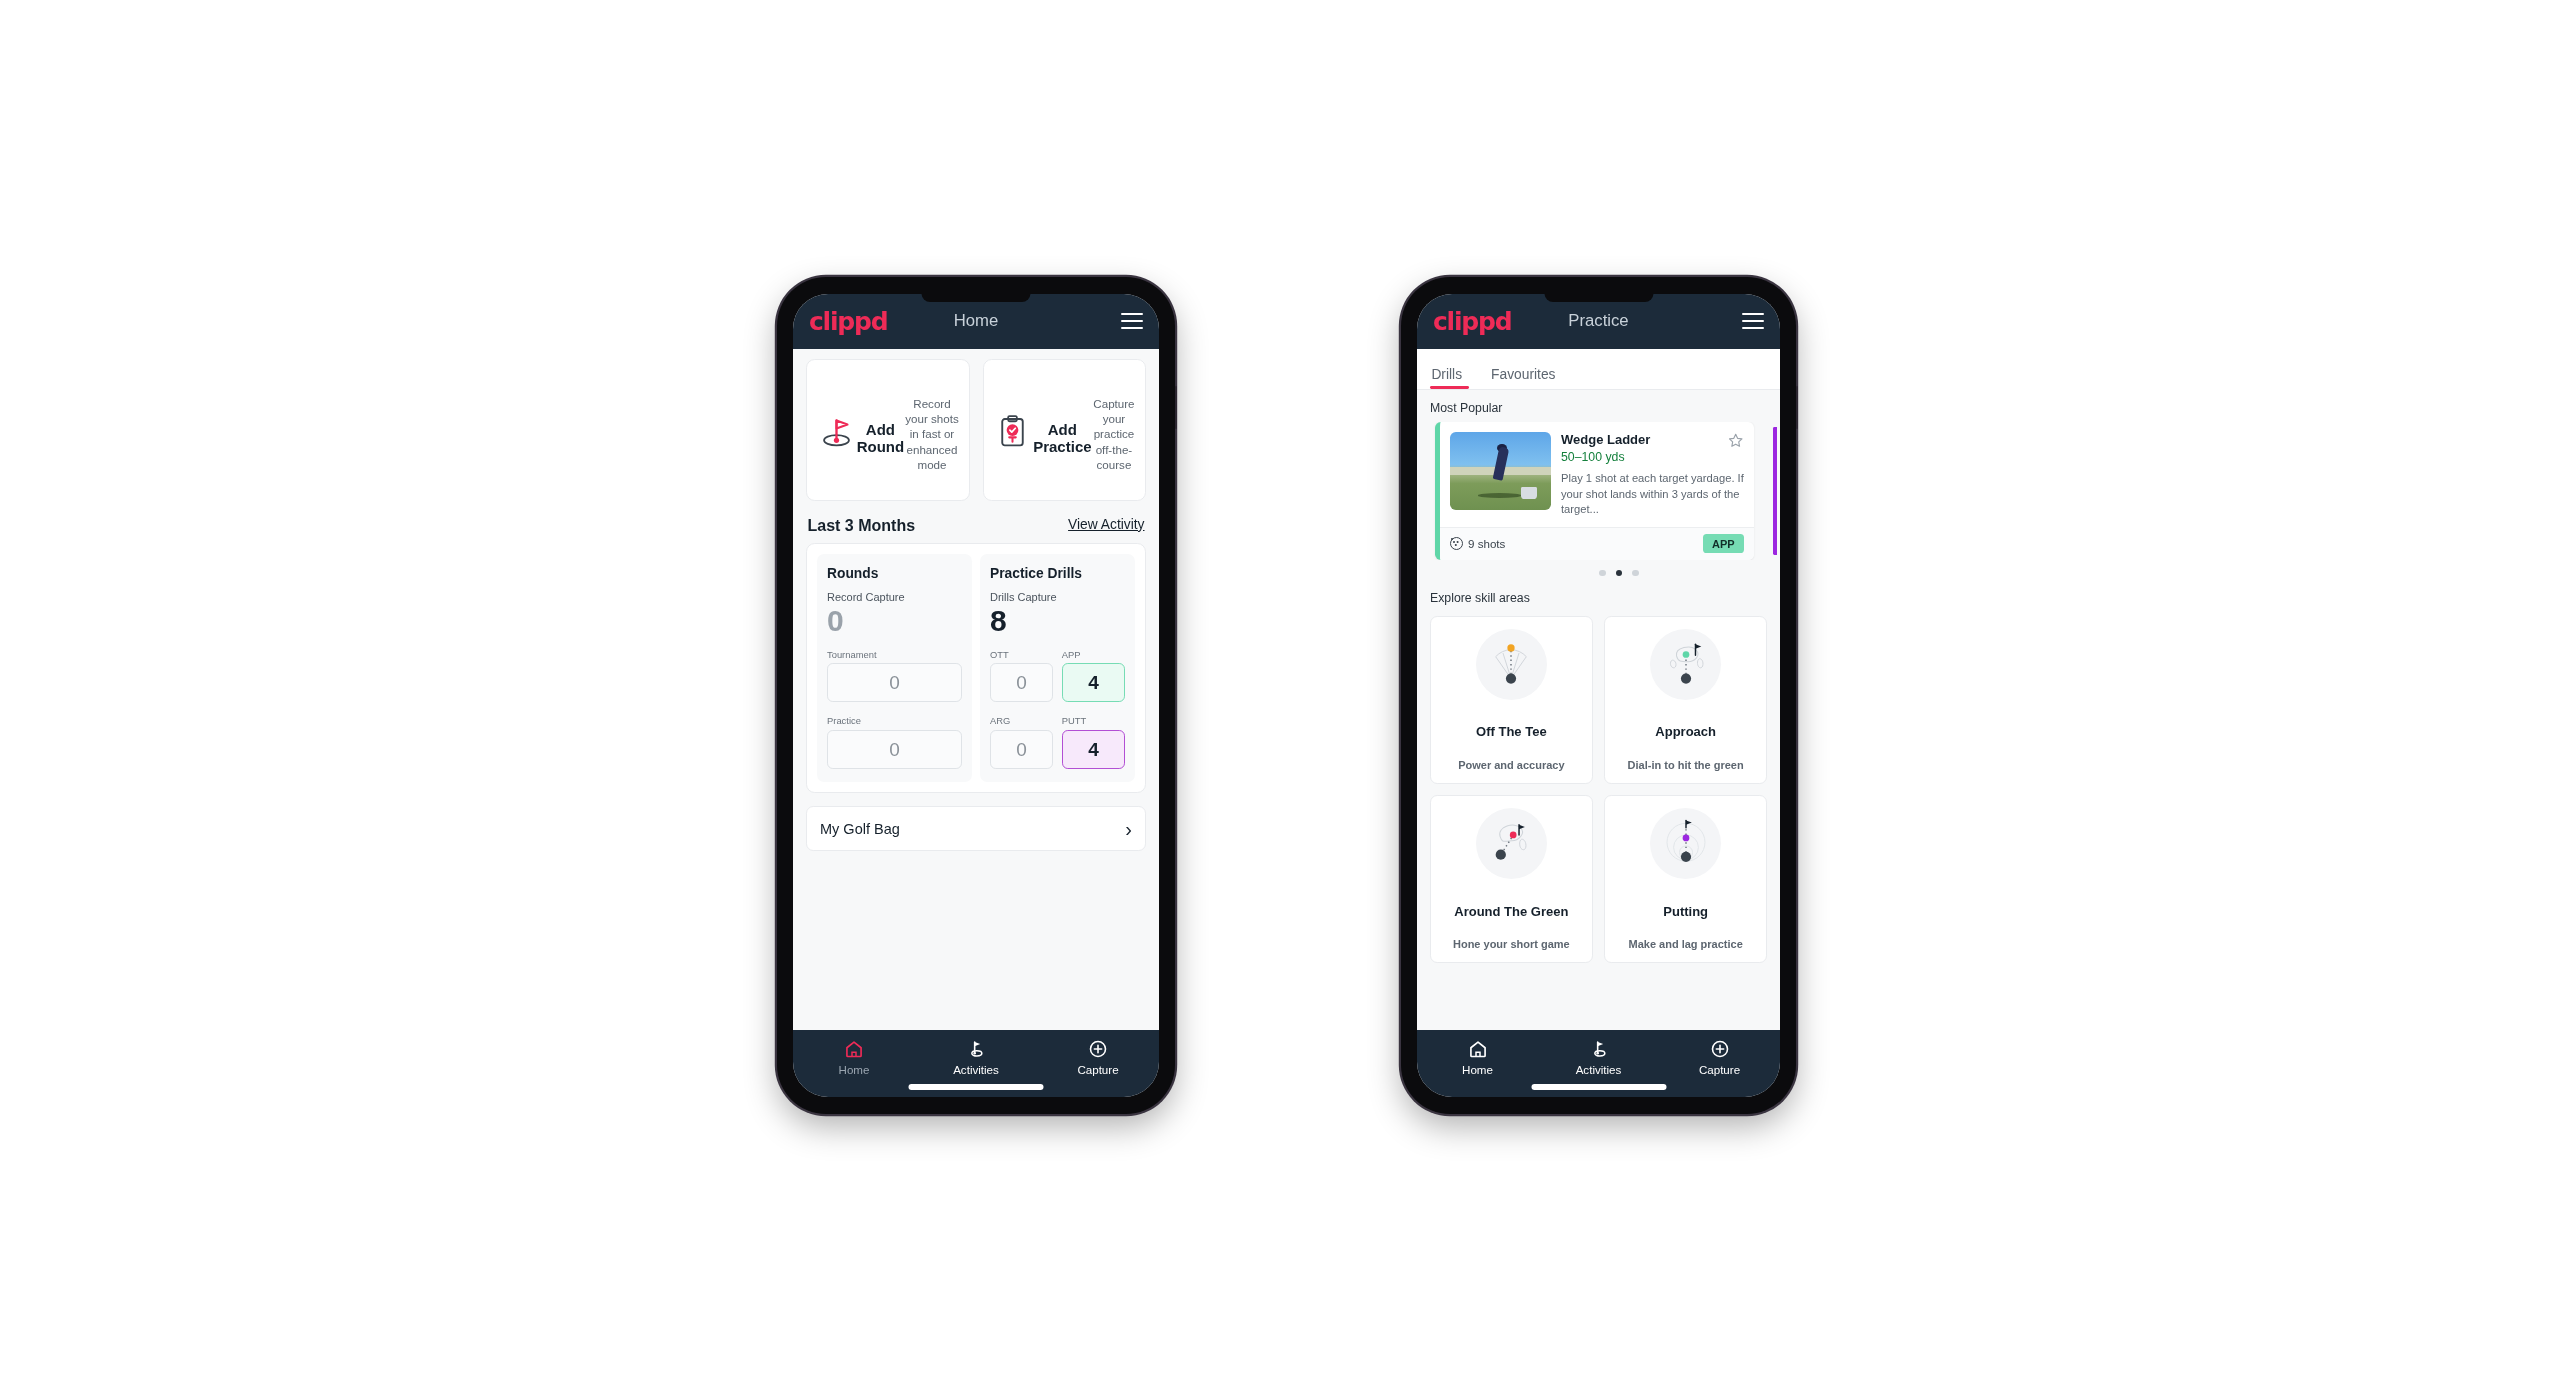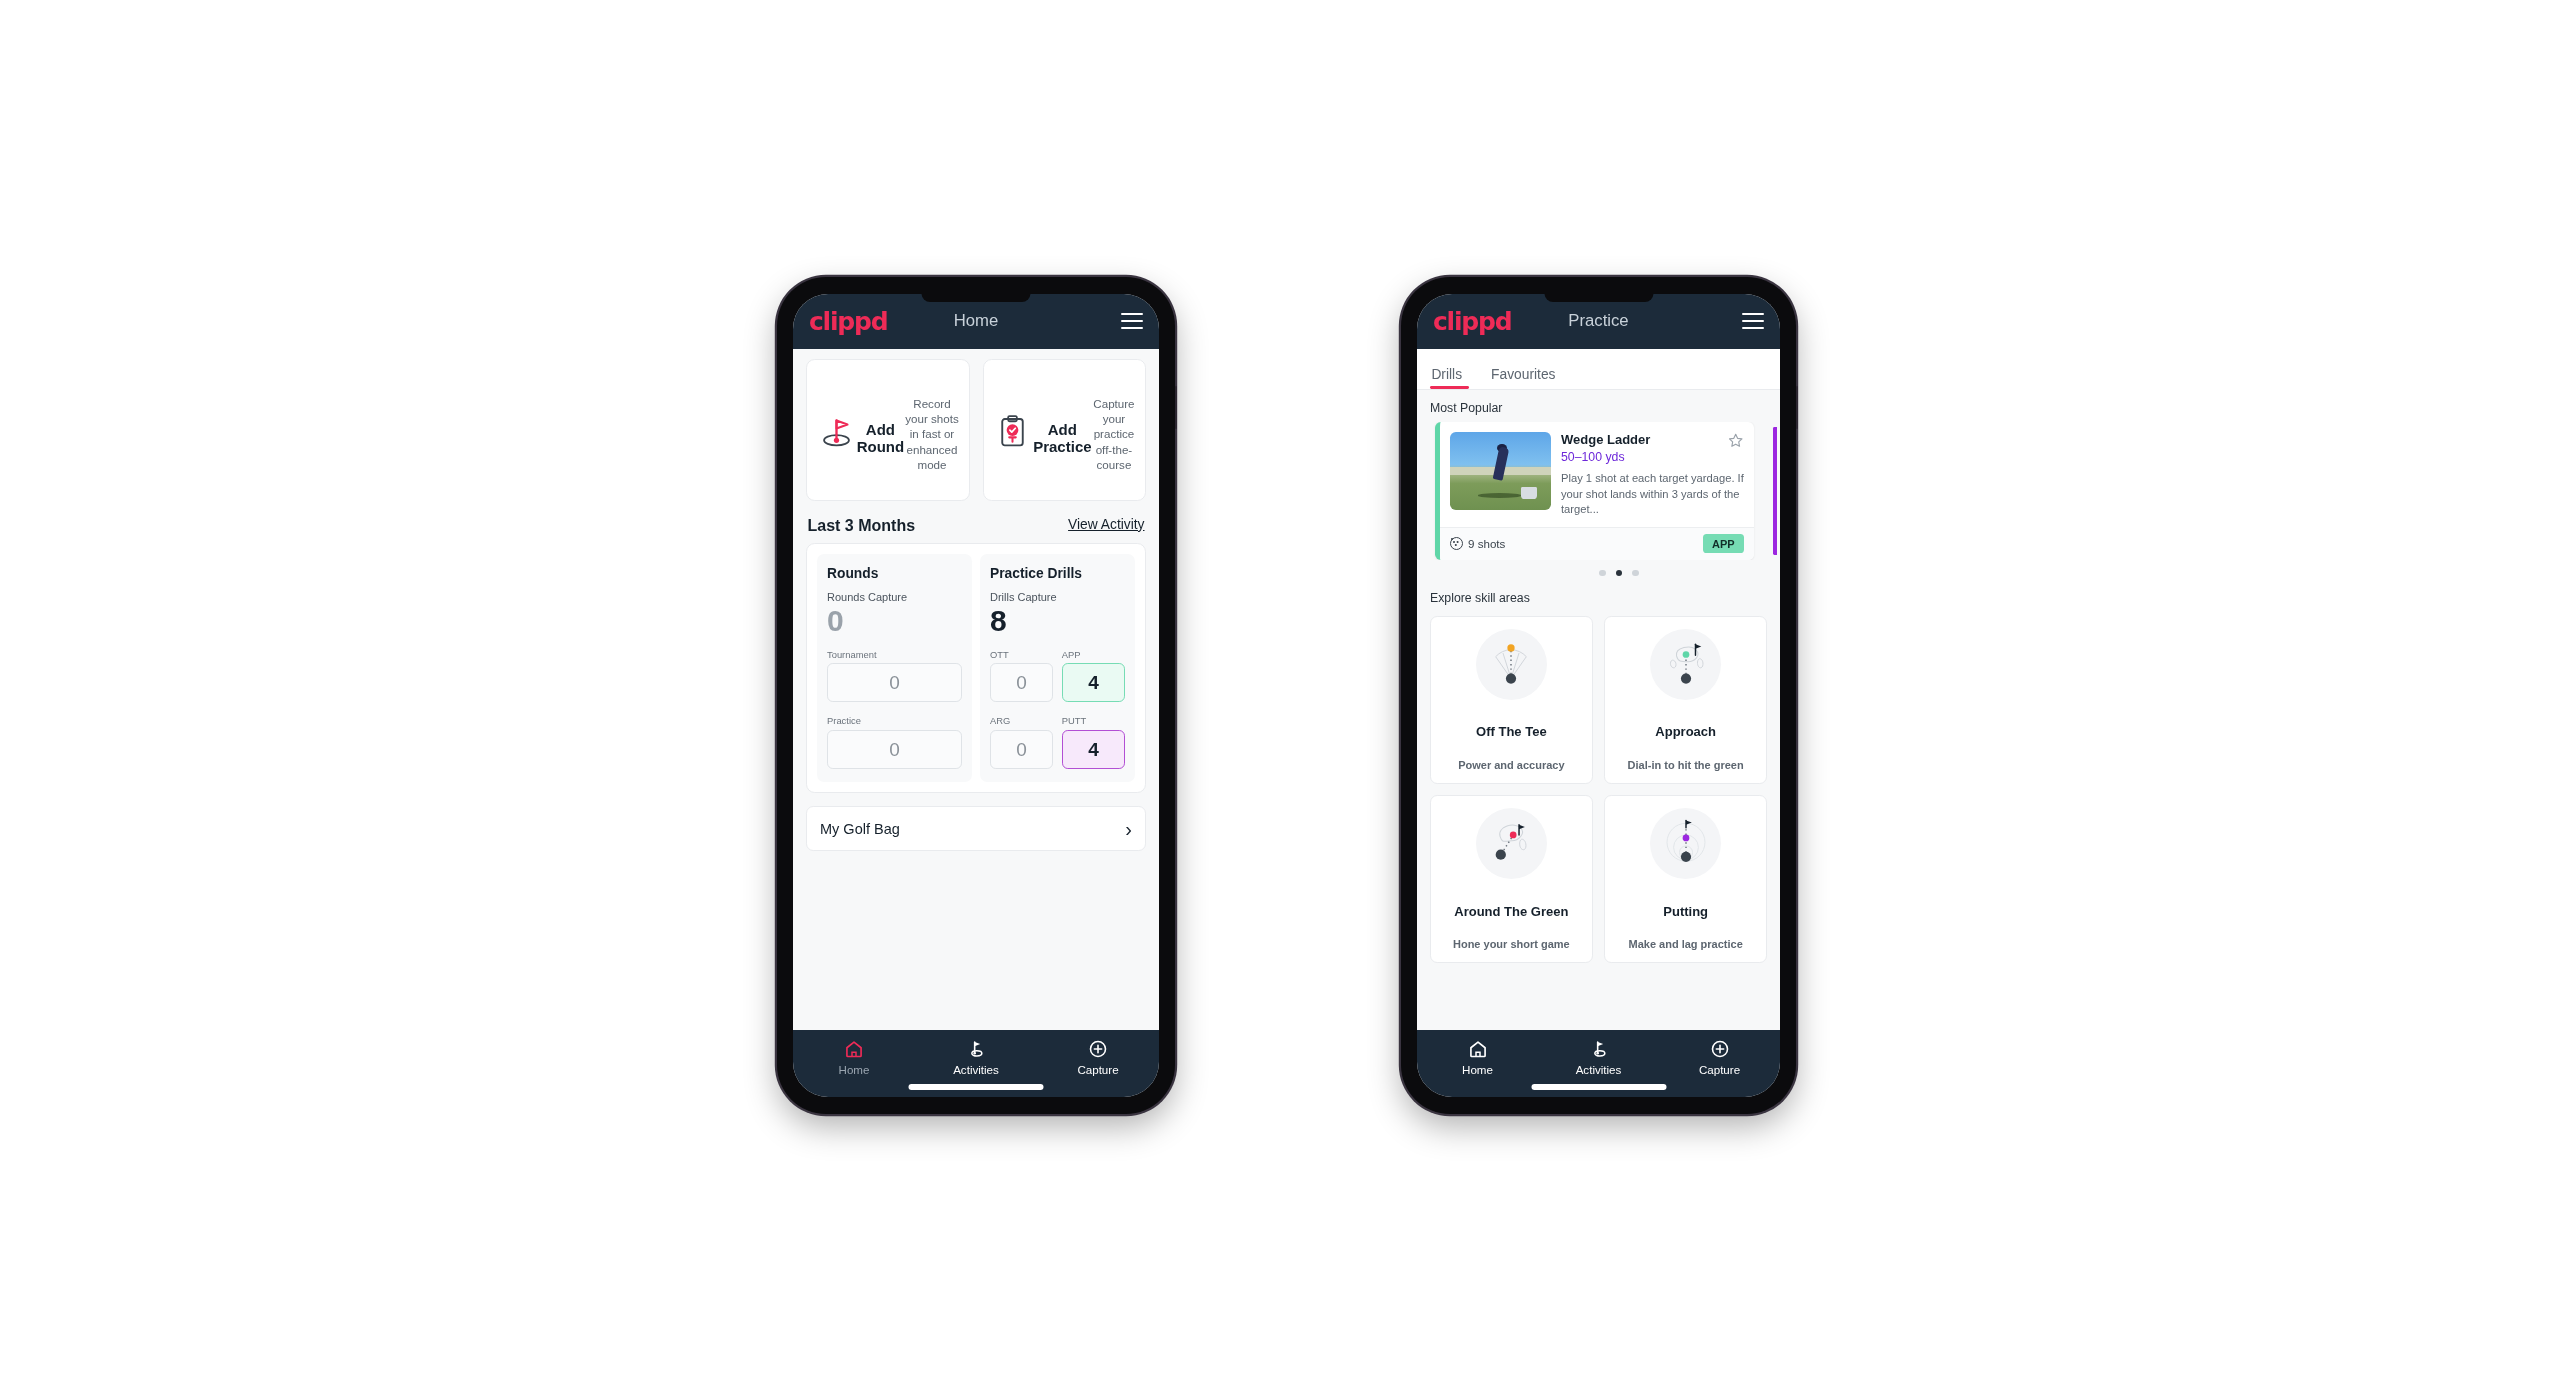--- a/index.html
+++ b/index.html
@@ -201,21 +201,21 @@
     position:absolute; left: 46%; top: 18%; width: 10px; height: 33px;
     background:#27305a; border-radius: 4.3px 4.3px 1.4px 1.4px; transform: rotate(12deg);
   }
   .thumb .head { position:absolute; left:47%; top:15%; width:9.4px;height:8px;background:#1b2244;border-radius:50%; }
   .thumb .shadow { position:absolute; left:28%; top:78%; width:42%; height:4.3px; background:rgba(20,40,10,.45); border-radius:50%; }
   .thumb .bucket { position:absolute; right:14%; top:70%; width:16px;height:11.6px;background:#d8dde2;border-radius:1.4px 1.4px 3.6px 3.6px; }
 
   .drill-info { flex: 1 1 auto; min-width: 0; }
   .drill-head { display: flex; align-items: flex-start; }
   .drill-title { font-size: 13px; font-weight: 700; color: #15202b; }
-  .drill-yds { font-size: 12.3px; color: #6d28d9; margin-top: 2.2px; }
+  .drill-yds { font-size: 12.3px; color: #15803d; margin-top: 2.2px; }
   .star { margin-left: auto; font-size: 16px; color: #9aa2aa; line-height: 1; }
   .drill-desc { font-size: 11.2px; color: #5d6670; line-height: 1.4; margin-top: 7.2px; }
   .drill-foot {
     border-top: 0.7px solid #eceef0;
     display: flex; align-items: center; justify-content: space-between;
     padding: 6.5px 10px; background: #fafbfc;
   }
   .shots { display: flex; align-items: center; gap: 5px; font-size: 11.6px; color: #3b444d; }
   .ball-icon {
     width: 13px; height: 13px; border: 1.4px solid #3b444d; border-radius: 50%;
@@ -304,21 +304,21 @@
 
         <div class="section-head">
           <div class="section-title">Last 3 Months</div>
           <a class="section-link" href="#">View Activity</a>
         </div>
 
         <div class="stats-card">
 
           <div class="stat-col">
             <div class="stat-col-title">Rounds</div>
-            <div class="stat-cap-label">Rounds Capture</div>
+            <div class="stat-cap-label">Record Capture</div>
             <div class="stat-big muted">0</div>
 
             <div class="field-label">Tournament</div>
             <div class="field-box">0</div>
 
             <div class="field-label">Practice</div>
             <div class="field-box">0</div>
           </div>
 
           <div class="stat-col">

